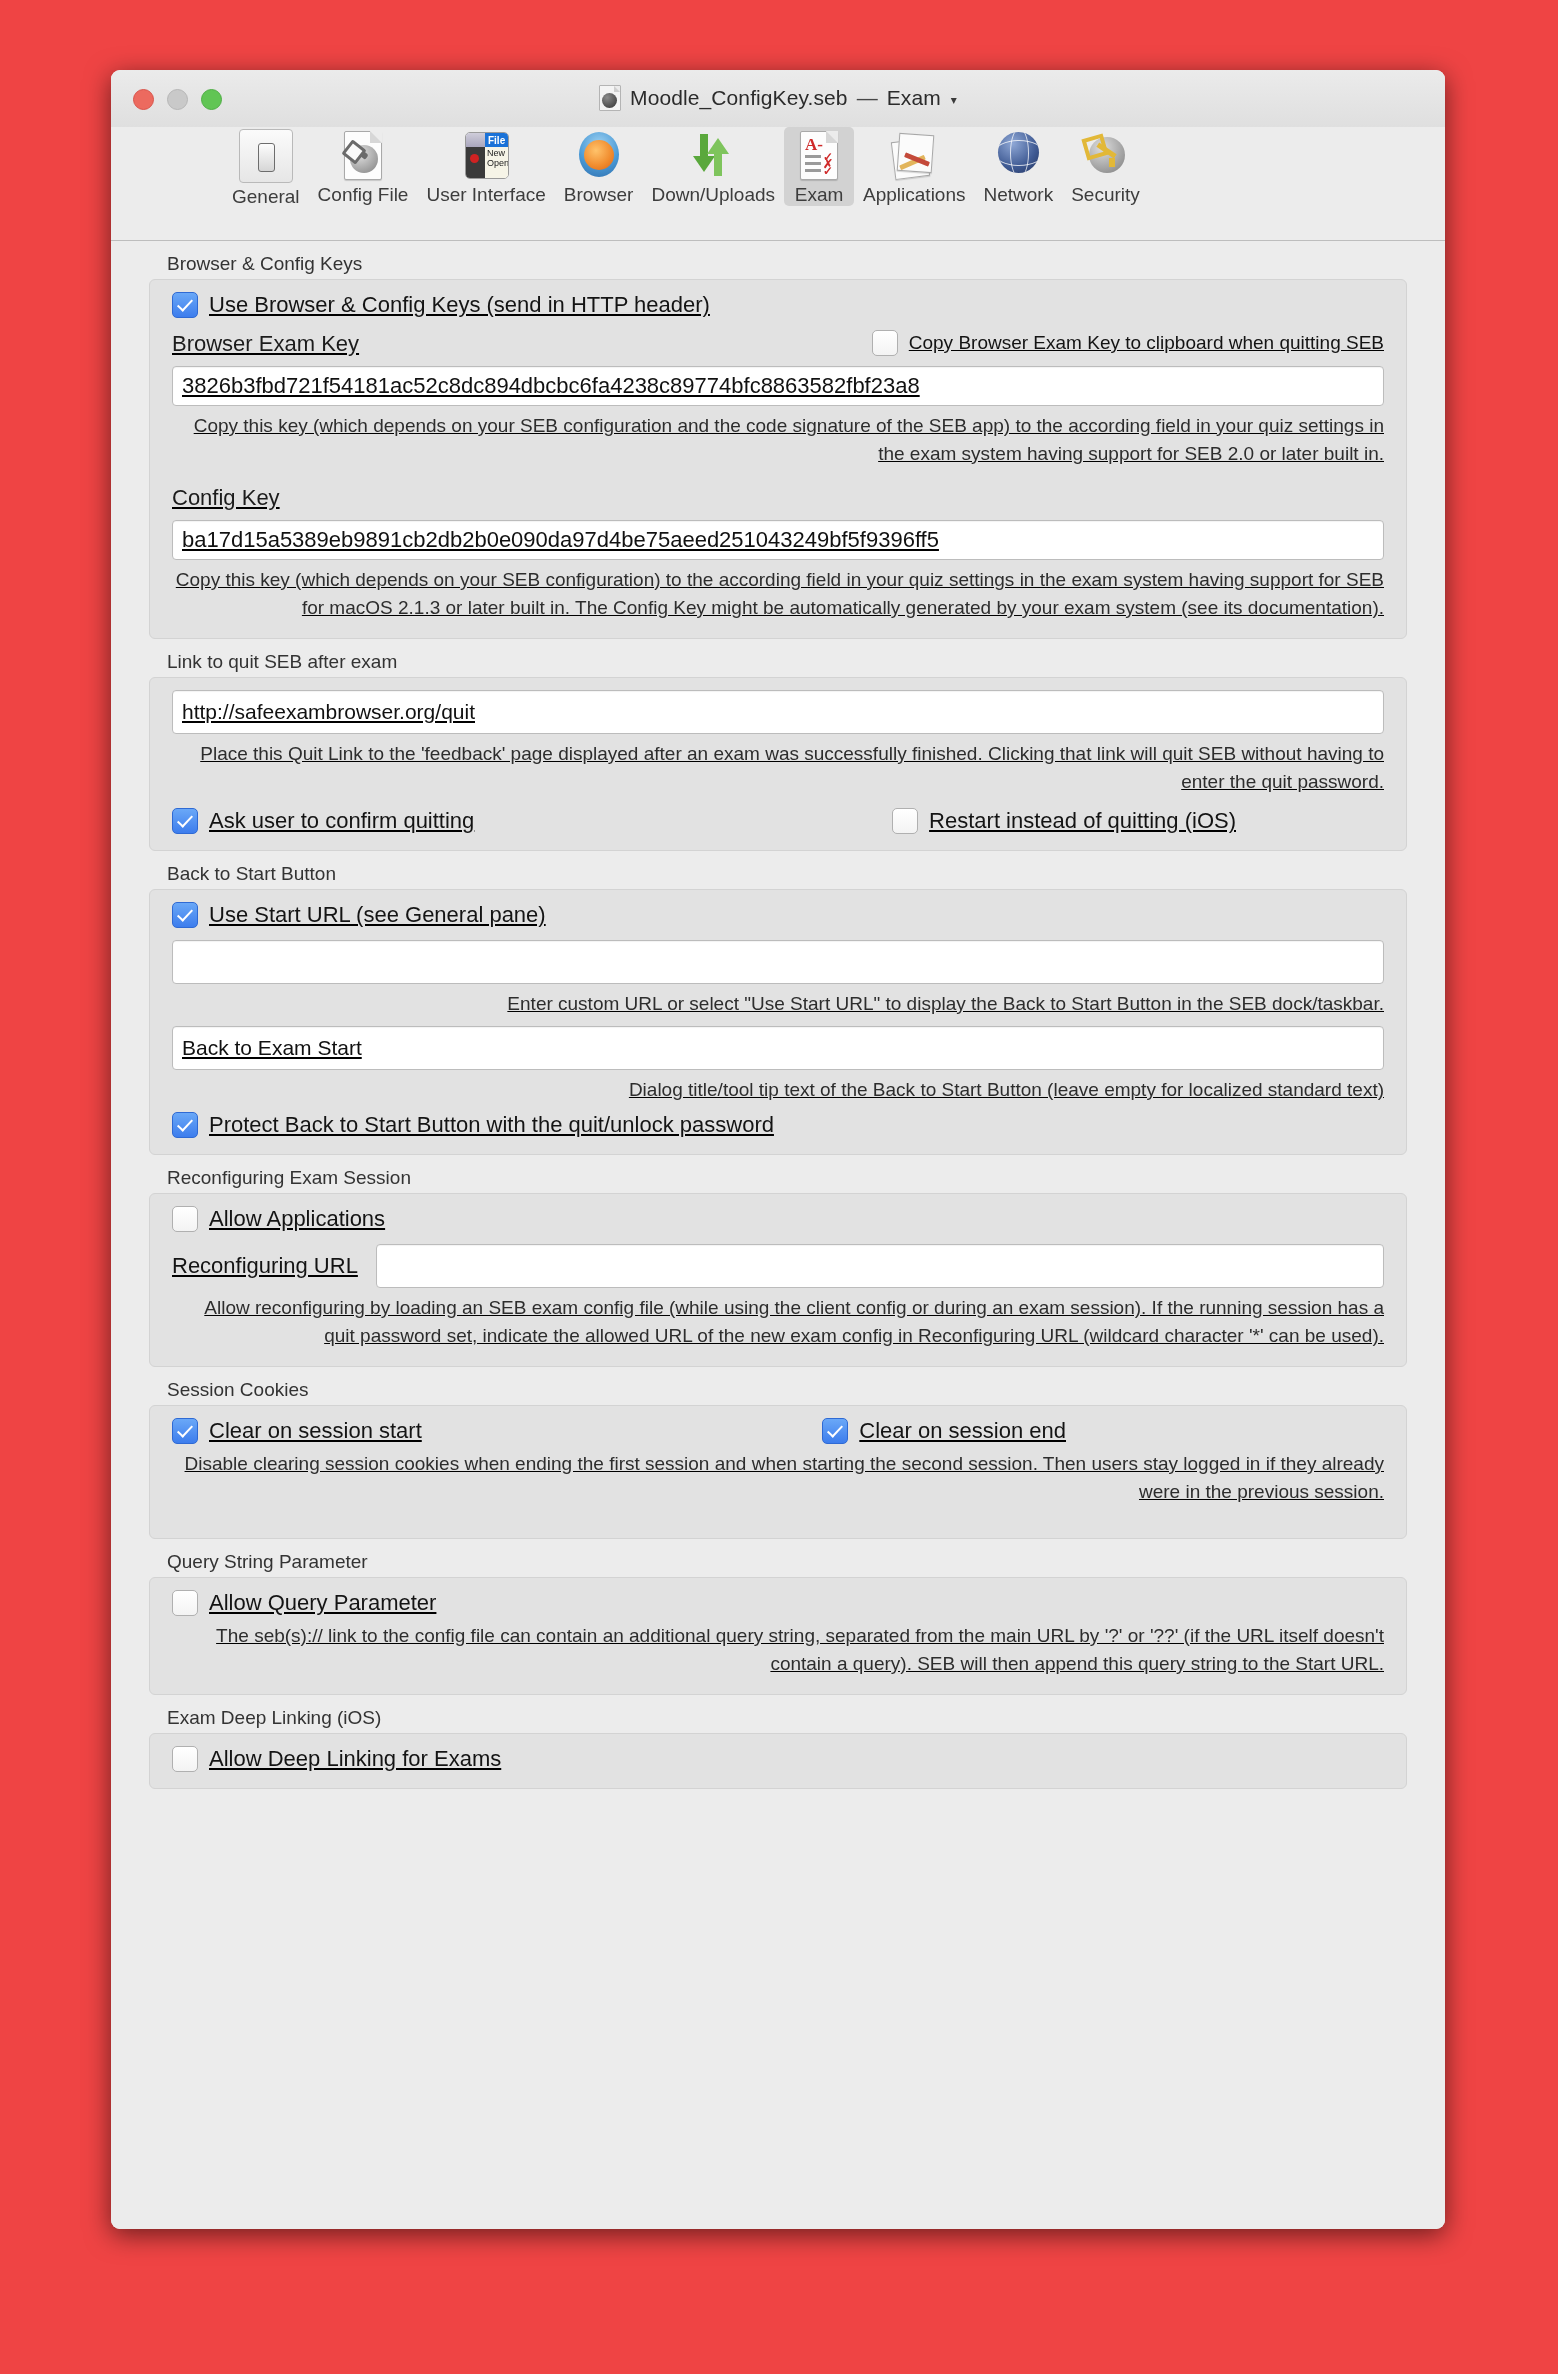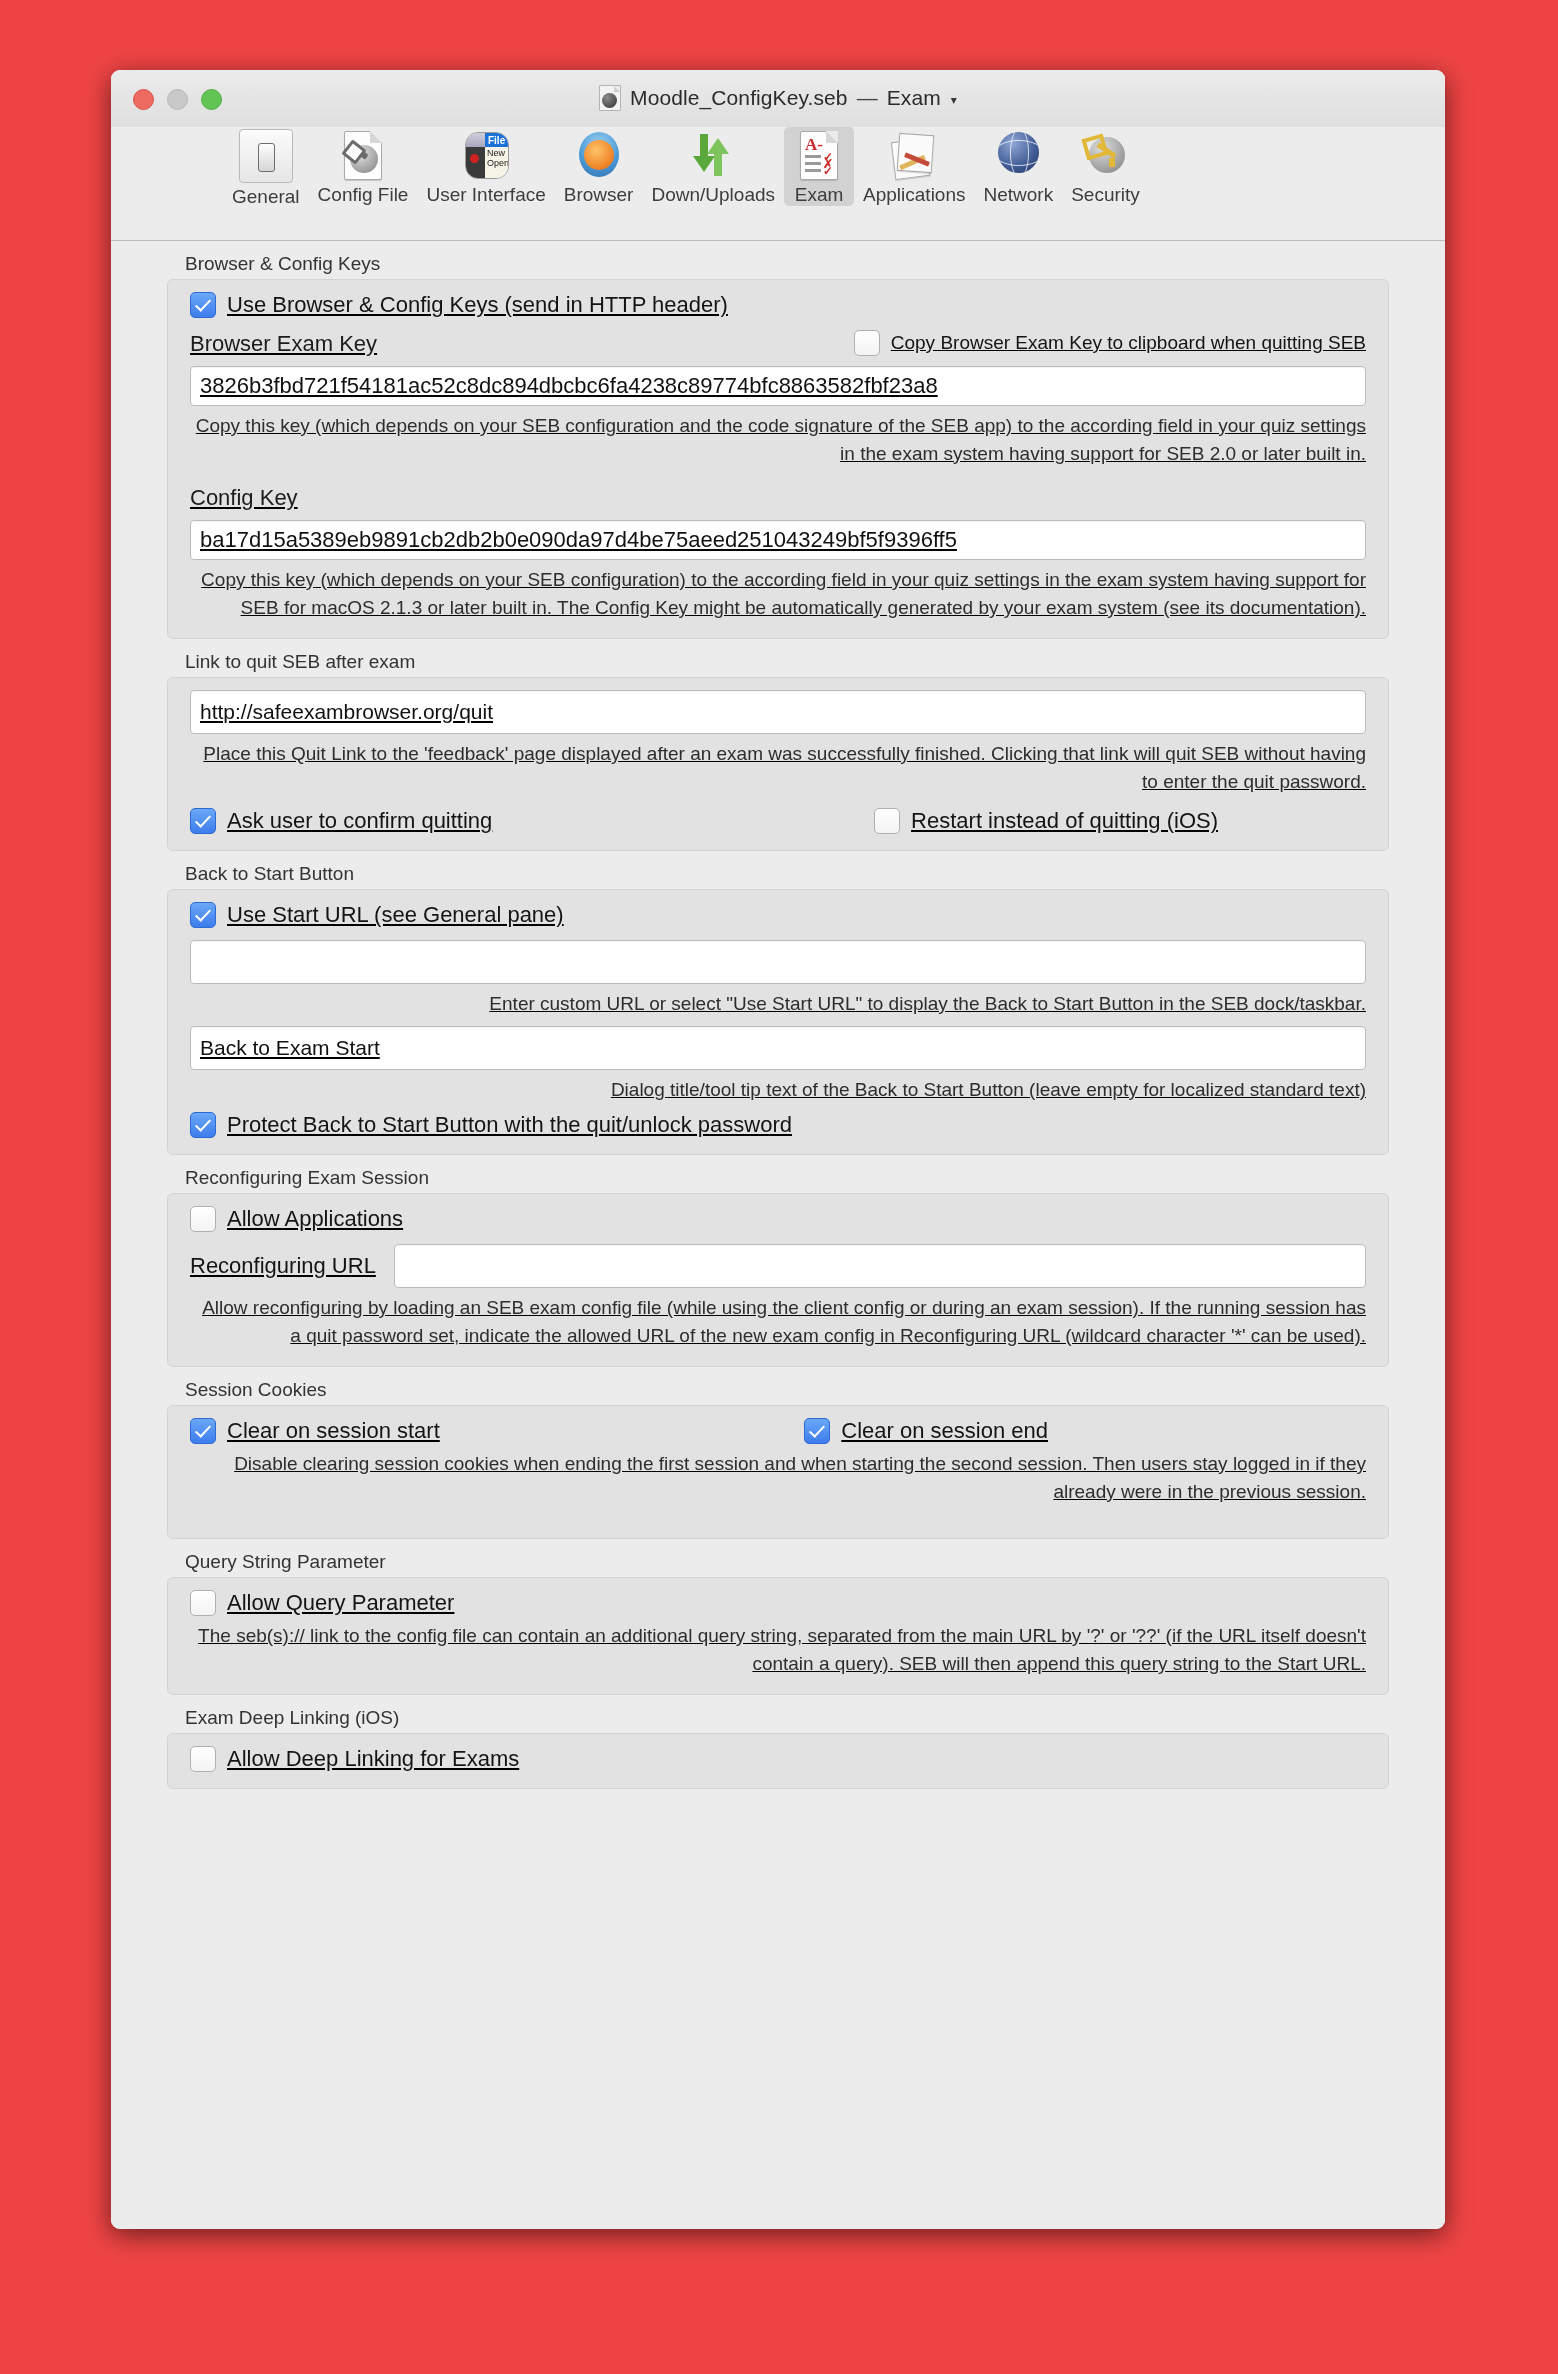--- a/index.html
+++ b/index.html
@@ -87,21 +87,21 @@
     position:absolute;left:11px;top:19px;width:21px;height:6px;background:#6b6b6b;
     transform:rotate(38deg);border-radius:2px;
   }
   .ic-conf .wrh{
     position:absolute;left:8px;top:14px;width:12px;height:12px;border:3.5px solid #6b6b6b;
     transform:rotate(38deg);border-radius:2px;background:#fafafa;
   }
   
   .ic-ui{
     position:absolute;left:5px;top:3px;width:42px;height:45px;background:#fff;
-    border:1px solid #9a9a9a;border-radius:13px;overflow:hidden;
+    border:1px solid #9a9a9a;border-radius:5px;overflow:hidden;
   }
   .ic-ui .hdr{height:14px;display:flex;}
   .ic-ui .hdr .l{flex:0 0 19px;background:linear-gradient(#cfcdda,#a9a6bd);}
   .ic-ui .hdr .r{flex:1;background:#1a72d8;color:#fff;font-size:10px;font-weight:bold;
     display:flex;align-items:center;justify-content:center;font-family:"Liberation Sans",sans-serif;}
   .ic-ui .bdy{display:flex;height:31px;}
   .ic-ui .bdy .l{flex:0 0 19px;background:#3a3a3a;position:relative;}
   .ic-ui .bdy .l:after{content:"";position:absolute;left:4px;top:7px;width:9px;height:9px;border-radius:50%;background:#cf2222;}
   .ic-ui .bdy .r{flex:1;background:#f6f4e7;color:#222;font-size:9px;padding:1px 2px;line-height:10px;}
   
@@ -139,21 +139,21 @@
   
   .ic-sec .gl{
     position:absolute;left:10px;top:8px;width:36px;height:36px;border-radius:50%;
     background:radial-gradient(circle at 36% 30%,#dedede,#9a9a9a 70%,#7d7d7d);
   }
   .ic-sec .kbow{position:absolute;left:5px;top:7px;width:14px;height:14px;border:4px solid #e2b838;transform:rotate(-16deg);}
   .ic-sec .kst{position:absolute;left:17px;top:19px;width:21px;height:5px;background:#e2b838;transform:rotate(34deg);}
   .ic-sec .kt{position:absolute;left:30px;top:29px;width:6px;height:9px;background:#e2b838;}
 
   
-  .content{flex:1;background:#ececec;overflow:hidden;padding:0 56px;}
+  .content{flex:1;background:#ececec;overflow:hidden;padding:0 38px;}
   .group{margin-top:12px;}
   .group-title{font-size:19px;color:#333;padding:0 0 4px 18px;line-height:22px;}
   .box{background:#e2e2e2;border:1px solid #d3d3d3;border-radius:6px;padding:12px 22px 16px 22px;text-decoration:underline;}
 
   .row{display:flex;align-items:center;}
   .label{font-size:22px;color:#1c1c1c;line-height:28px;}
   .desc{font-size:19px;color:#2d2d2d;line-height:28px;margin:6px 0 0 0;text-align:right;}
 
   
   .cb{display:flex;align-items:center;gap:11px;cursor:default;}

